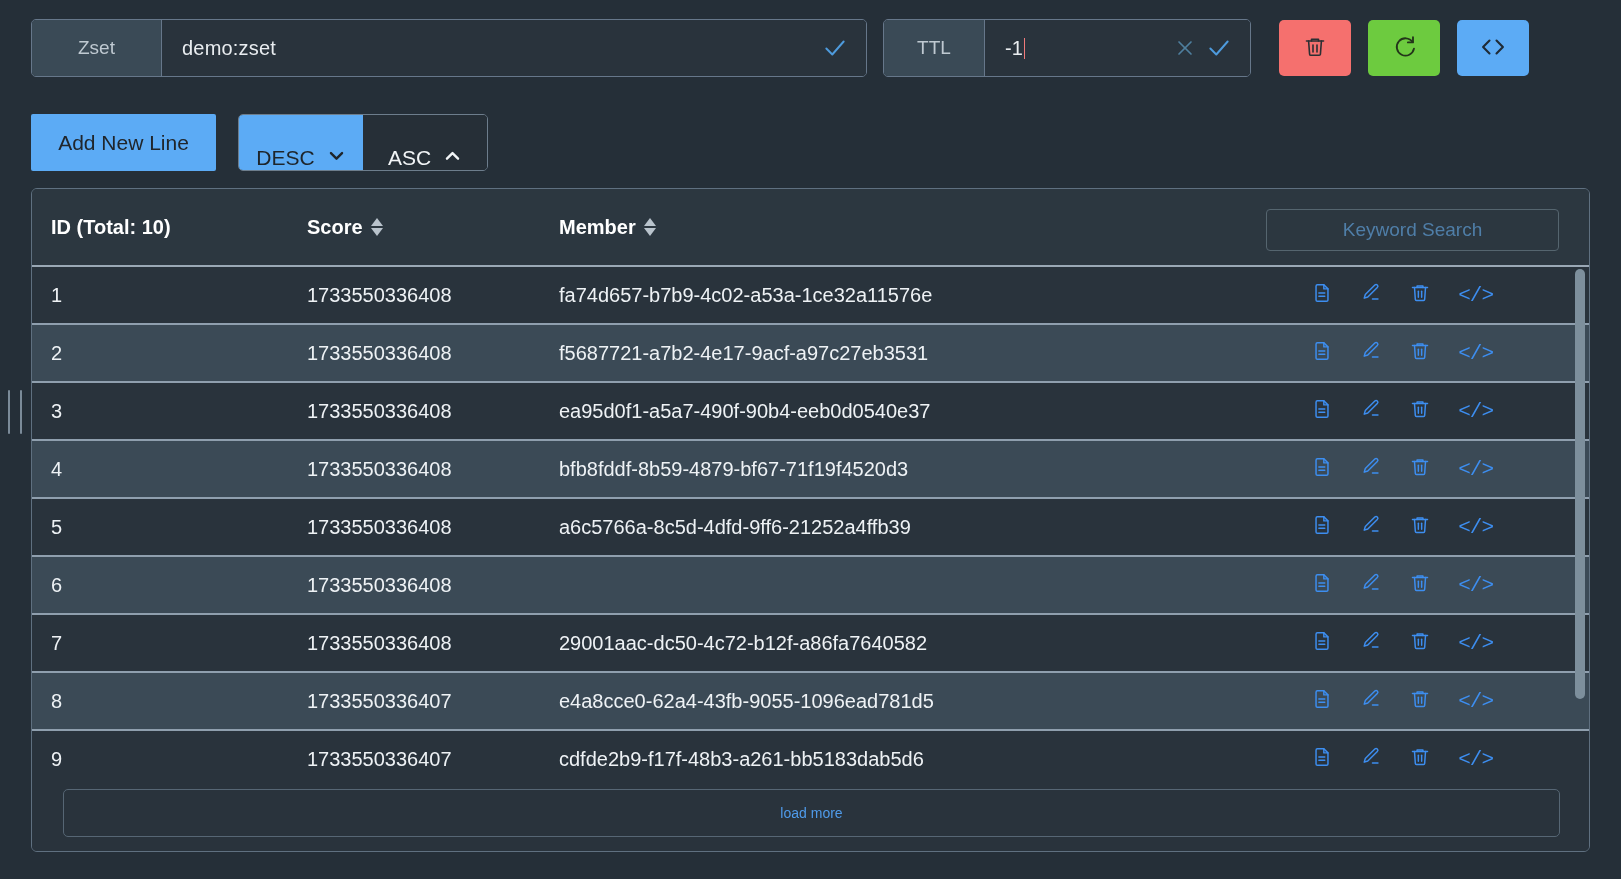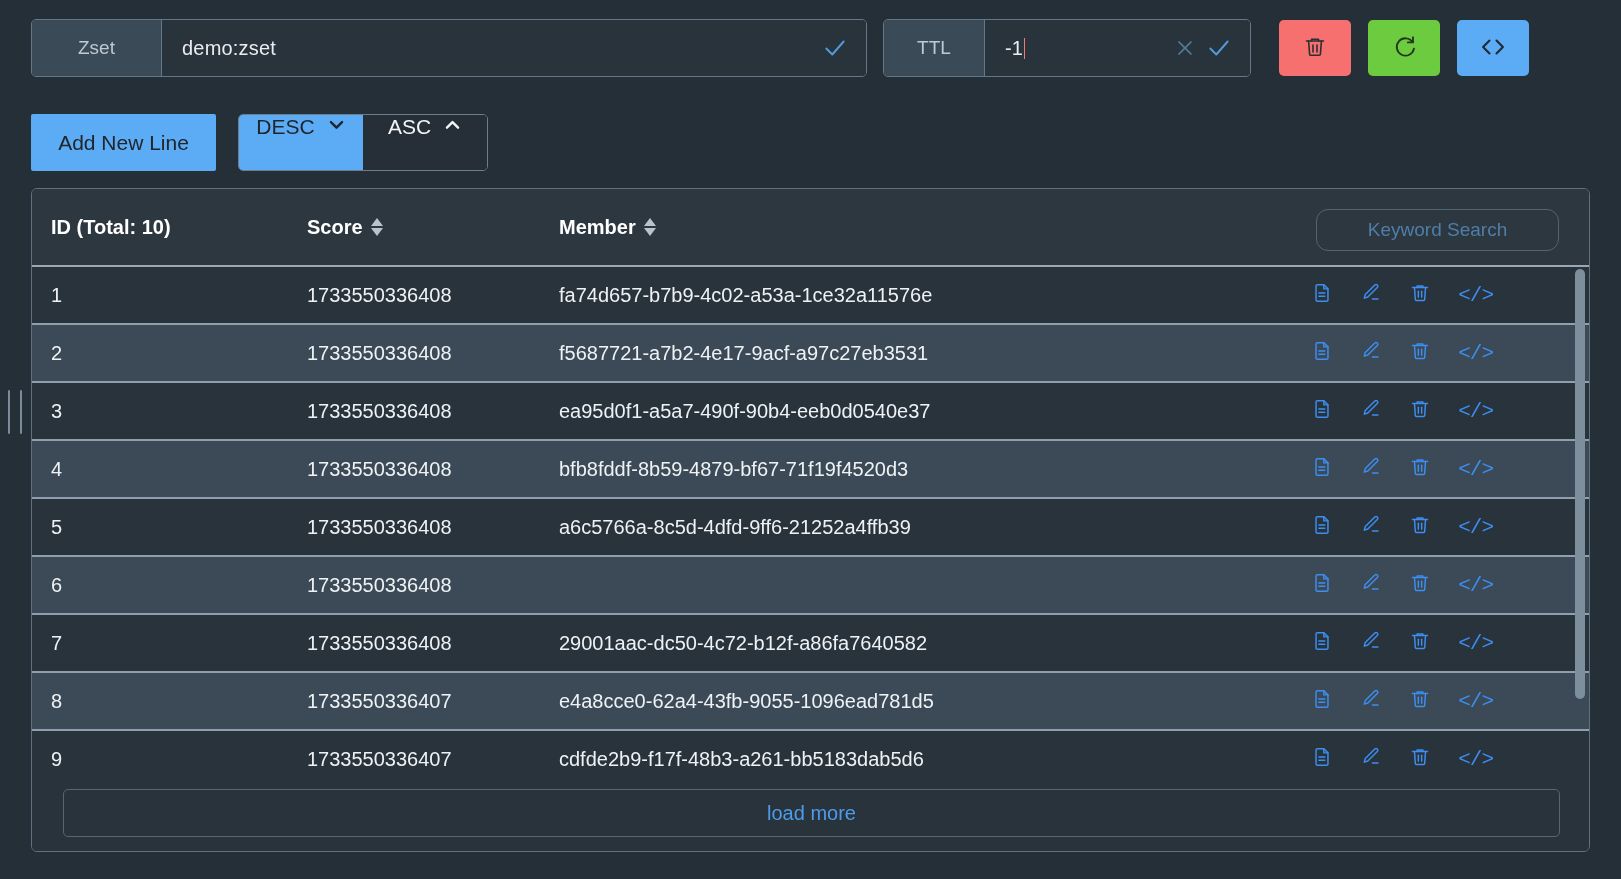--- a/index.html
+++ b/index.html
@@ -153,21 +153,21 @@
   .sort-group {
     display: flex;
     align-items: stretch;
     margin-left: 22px;
     border: 1px solid #6d7d8c;
     border-radius: 5px;
     overflow: hidden;
   }
   .sort-btn {
     display: flex;
-    align-items: flex-start;
+    align-items: flex-end;
     justify-content: center;
     gap: 12px;
     width: 124px;
     font-size: 21px;
     border: none;
     font-family: "Liberation Sans", sans-serif;
     cursor: pointer;
   }
   .sort-btn.active { background: #5cabf5; color: #1e252b; }
   .sort-btn.idle   { background: #262f37; color: #f2f5f7; }
@@ -218,25 +218,25 @@
     border-left: 6px solid transparent;
     border-right: 6px solid transparent;
   }
   .sort-arrows .up   { border-bottom: 8px solid #b9c3cc; }
   .sort-arrows .down { border-top: 8px solid #b9c3cc; }
 
   .search-box {
     position: absolute;
     right: 30px;
     top: 20px;
-    width: 243px;
+    width: 293px;
     height: 42px;
     background: transparent;
     border: 1px solid #55656f;
-    border-radius: 12px;
+    border-radius: 4px;
     color: #e6ebef;
     font-size: 19px;
     font-family: "Liberation Sans", sans-serif;
     padding: 0 14px;
     text-align: center;
   }
   .search-box::placeholder { color: #4f7ea8; }
 
   .table-body {
     height: 508px;
@@ -318,21 +318,21 @@
     justify-content: center;
     background: #29333c;
   }
   .load-more {
     width: 1497px;
     height: 48px;
     background: transparent;
     border: 1px solid #566674;
     border-radius: 5px;
     color: #4f9bea;
-    font-size: 20px;
+    font-size: 14px;
     font-family: "Liberation Sans", sans-serif;
     cursor: pointer;
   }
 
   .chev { display: inline-block; }
 </style>
 </head>
 <body>
 
 <div id="app">

